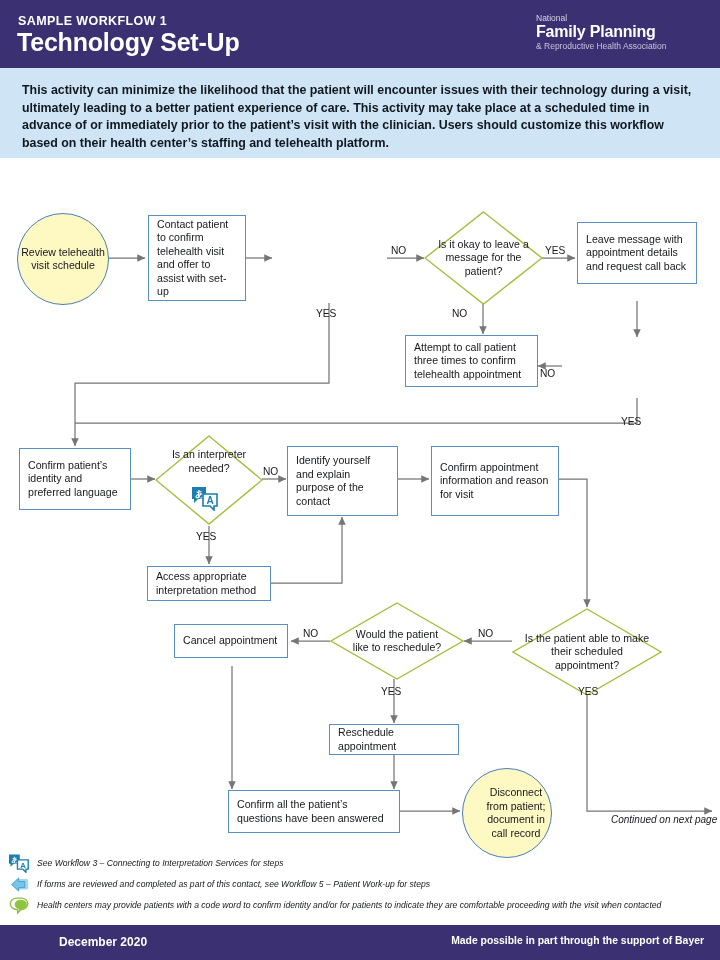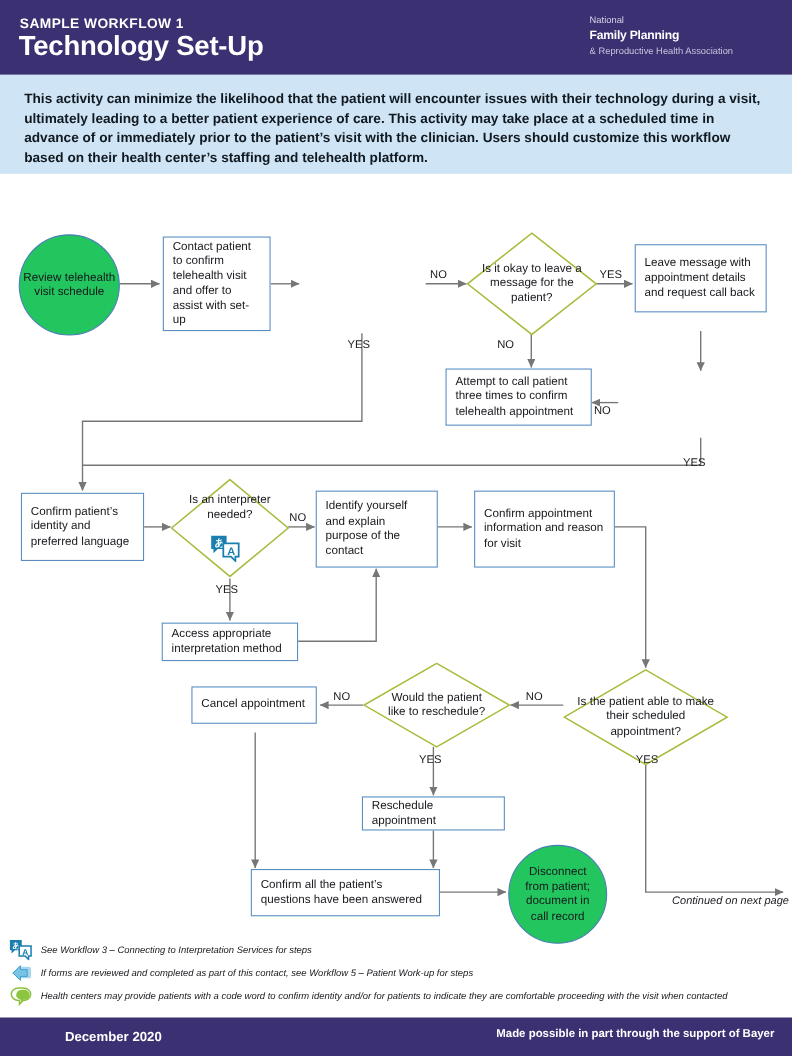--- a/index.html
+++ b/index.html
@@ -22,21 +22,21 @@
     color:#ffffff; font-size:12.5px; font-weight:bold;
     letter-spacing:0.4px;
   }
   #header-title {
     position:absolute; left:17px; top:28px;
     color:#ffffff; font-size:25px; font-weight:bold;
     letter-spacing:-0.2px;
   }
   #logo { position:absolute; right:14px; top:14px; text-align:left; width:170px; }
   #logo .l1 { color:#d9d4e8; font-size:8.5px; line-height:9px; }
-  #logo .l2 { color:#ffffff; font-size:11px; font-weight:bold; line-height:18px; letter-spacing:-0.2px;}
+  #logo .l2 { color:#ffffff; font-size:16px; font-weight:bold; line-height:18px; letter-spacing:-0.2px;}
   #logo .l3 { color:#c9c2dd; font-size:8.5px; line-height:10px; }
 
   
   #intro {
     position:absolute; left:0; top:68px; width:720px; height:90px;
     background:#cfe4f4;
   }
   #intro-text {
     position:absolute; left:22px; top:14px; width:678px;
     font-size:12.4px; font-weight:bold; color:#101820; line-height:17.5px;
@@ -53,22 +53,22 @@
   .box {
     border:1.3px solid #5b8fc4;
     background:#ffffff;
     display:flex; align-items:center;
     padding:5px 8px;
     font-size:10.6px; color:#16181c; line-height:13.5px;
   }
   .circle {
     border:1.3px solid #4a7fb5;
     border-radius:50%;
-    background:#22c55e;
-    display:flex; align-items:center; justify-content:center;
+    background:#fef9c3;
+    display:flex; align-items:center; justify-content:flex-end;
     text-align:center;
     font-size:10.6px; color:#16181c; line-height:13.5px;
   }
   .diamond-wrap { position:absolute; }
   .diamond-wrap svg { position:absolute; left:0; top:0; }
   .diamond-label {
     position:absolute; left:0; top:0; width:100%; height:100%;
     display:flex; align-items:center; justify-content:center;
     text-align:center; font-size:10.6px; color:#16181c; line-height:13.5px;
     pointer-events:none;

